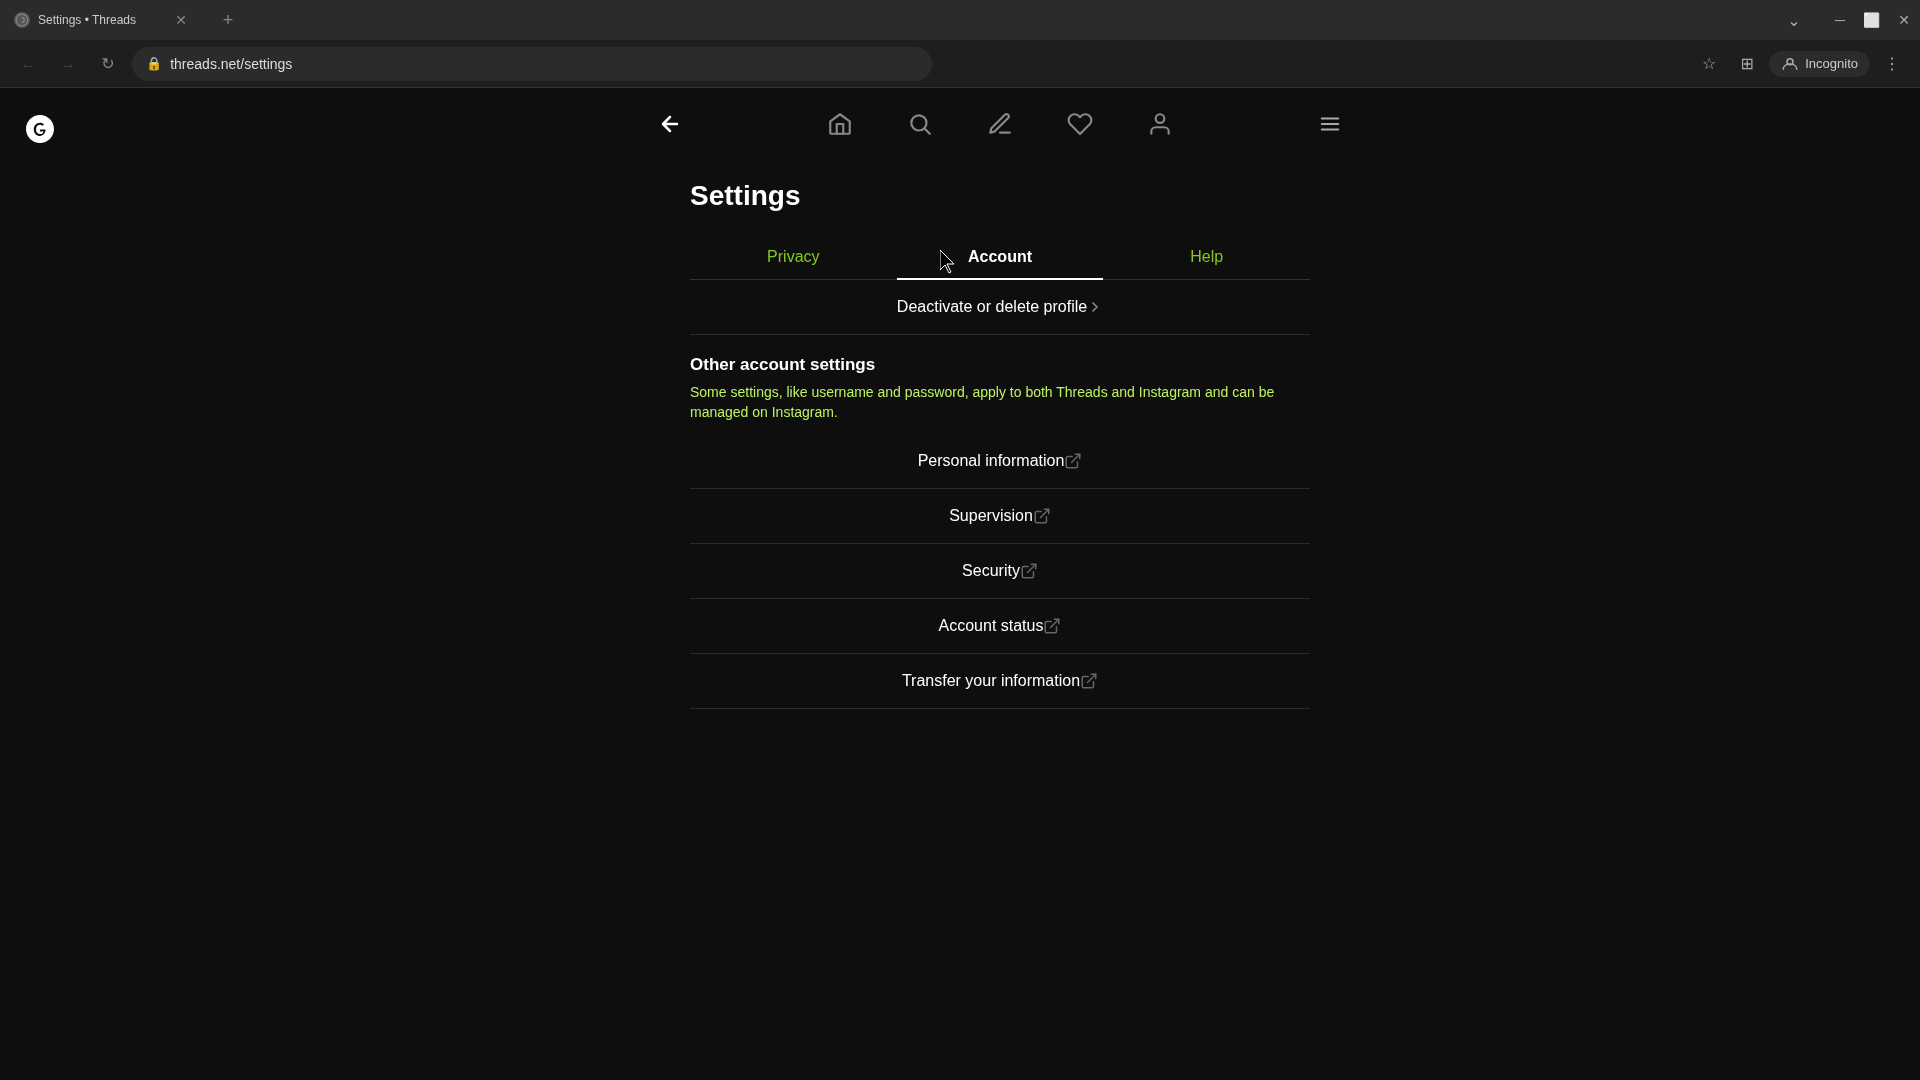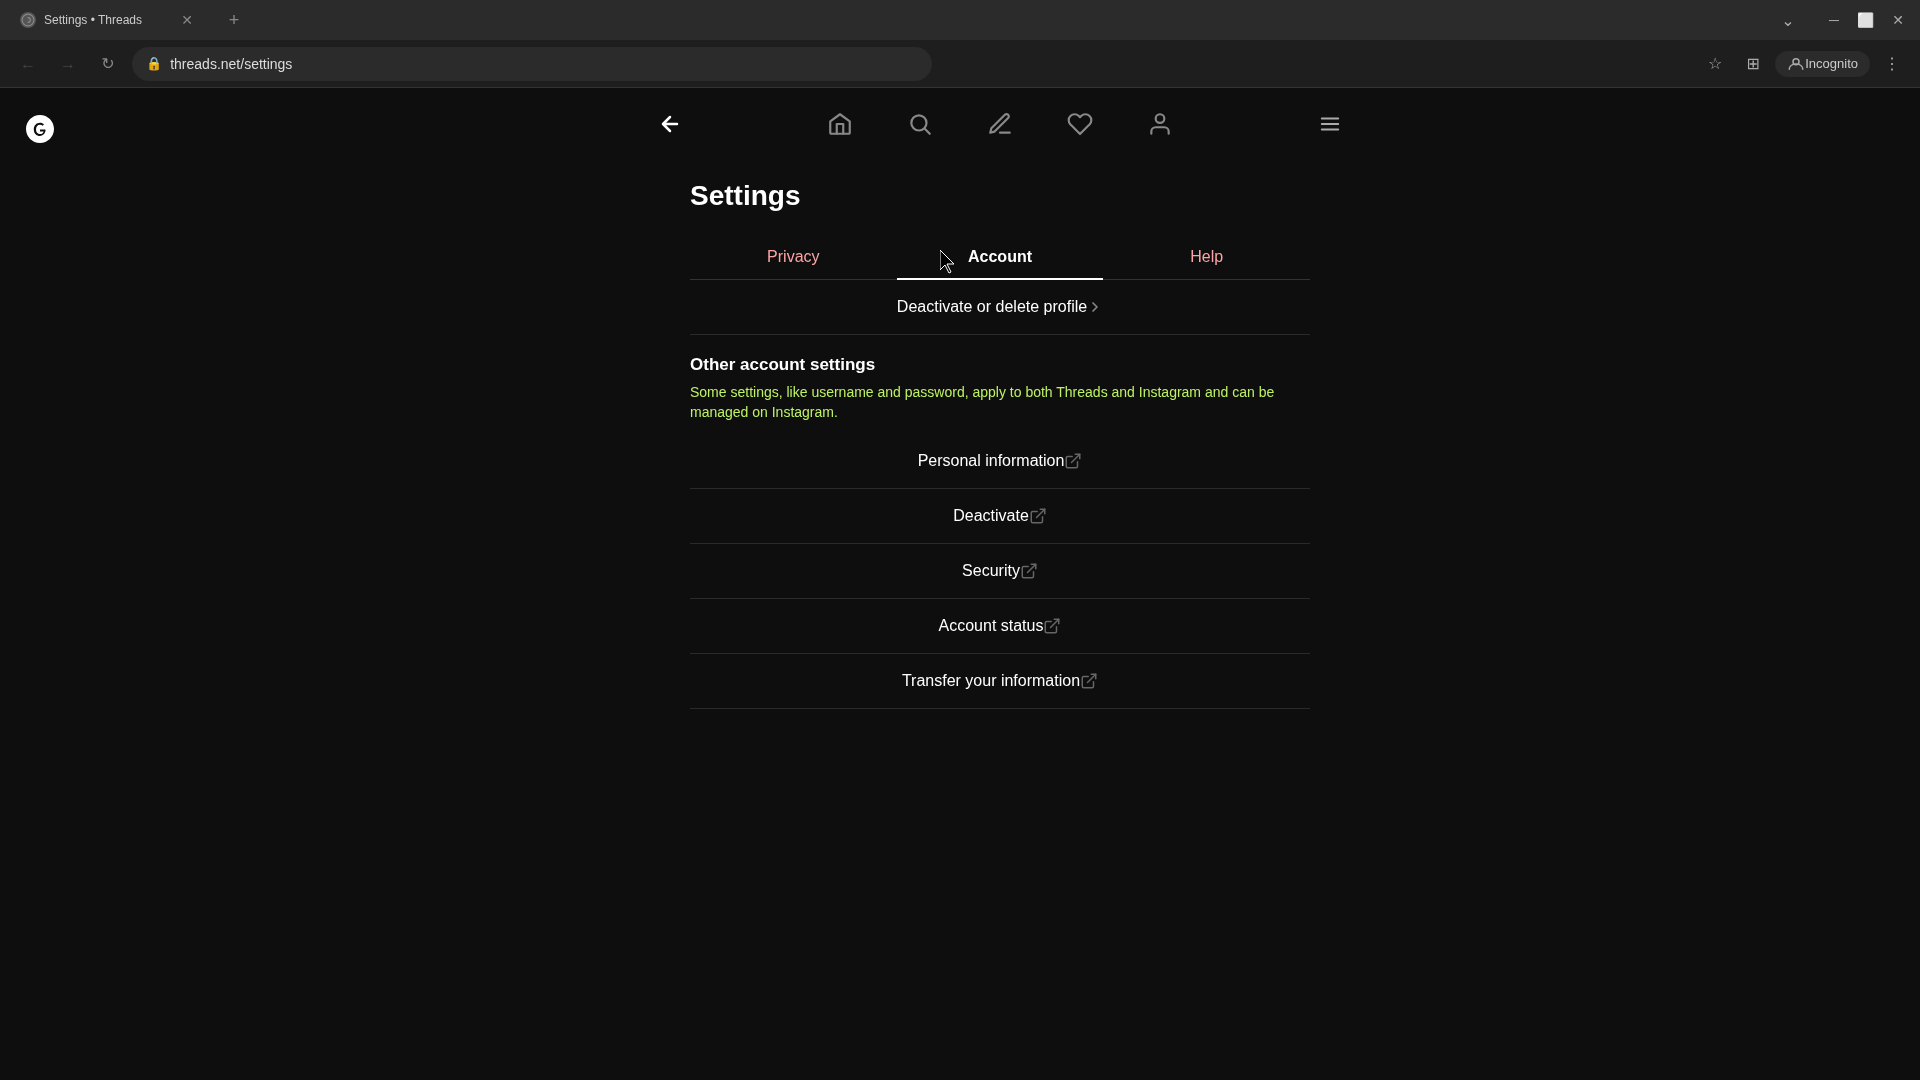--- a/index.html
+++ b/index.html
@@ -17,21 +17,21 @@
     .browser-chrome {
       background: #1e1e1e;
       width: 100%;
     }
 
     .browser-title-bar {
       display: flex;
       align-items: center;
       background: #2b2b2b;
       height: 40px;
-      padding: 0 8px;
+      padding: 0 2px;
       gap: 8px;
     }
 
     .tab {
       display: flex;
       align-items: center;
       background: #2b2b2b;
       border-radius: 8px 8px 0 0;
       padding: 0 12px;
       height: 32px;
@@ -130,21 +130,21 @@
       display: flex; align-items: center; justify-content: center;
       border-radius: 50%;
       cursor: pointer;
       color: #aaa;
       font-size: 16px;
     }
 
     .incognito-badge {
       display: flex;
       align-items: center;
-      gap: 0;
+      gap: 6px;
       background: #2b2b2b;
       border-radius: 20px;
       padding: 4px 12px;
       font-size: 13px;
       color: #ccc;
     }
 
     .window-controls {
       display: flex;
       gap: 4px;
@@ -258,21 +258,21 @@
       display: flex;
       border-bottom: 1px solid #333;
       margin-bottom: 0;
     }
 
     .tab-item {
       flex: 1;
       text-align: center;
       padding: 12px 0;
       font-size: 16px;
-      color: #fca5a5;
+      color: #84cc16;
       cursor: pointer;
       border-bottom: 2px solid transparent;
       margin-bottom: -1px;
     }
 
     .tab-item.active {
       color: #fff;
       font-weight: 600;
       border-bottom: 2px solid #fff;
     }
@@ -493,21 +493,21 @@
           <span class="ext-icon">
             <svg width="18" height="18" viewBox="0 0 24 24" fill="none" stroke="#666" stroke-width="2" stroke-linecap="round" stroke-linejoin="round">
               <path d="M18 13v6a2 2 0 01-2 2H5a2 2 0 01-2-2V8a2 2 0 012-2h6"></path>
               <polyline points="15 3 21 3 21 9"></polyline>
               <line x1="10" y1="14" x2="21" y2="3"></line>
             </svg>
           </span>
         </div>
 
         <div class="settings-item">
-          <span class="settings-item-label">Deactivate</span>
+          <span class="settings-item-label">Supervision</span>
           <span class="ext-icon">
             <svg width="18" height="18" viewBox="0 0 24 24" fill="none" stroke="#666" stroke-width="2" stroke-linecap="round" stroke-linejoin="round">
               <path d="M18 13v6a2 2 0 01-2 2H5a2 2 0 01-2-2V8a2 2 0 012-2h6"></path>
               <polyline points="15 3 21 3 21 9"></polyline>
               <line x1="10" y1="14" x2="21" y2="3"></line>
             </svg>
           </span>
         </div>
 
         <div class="settings-item">

